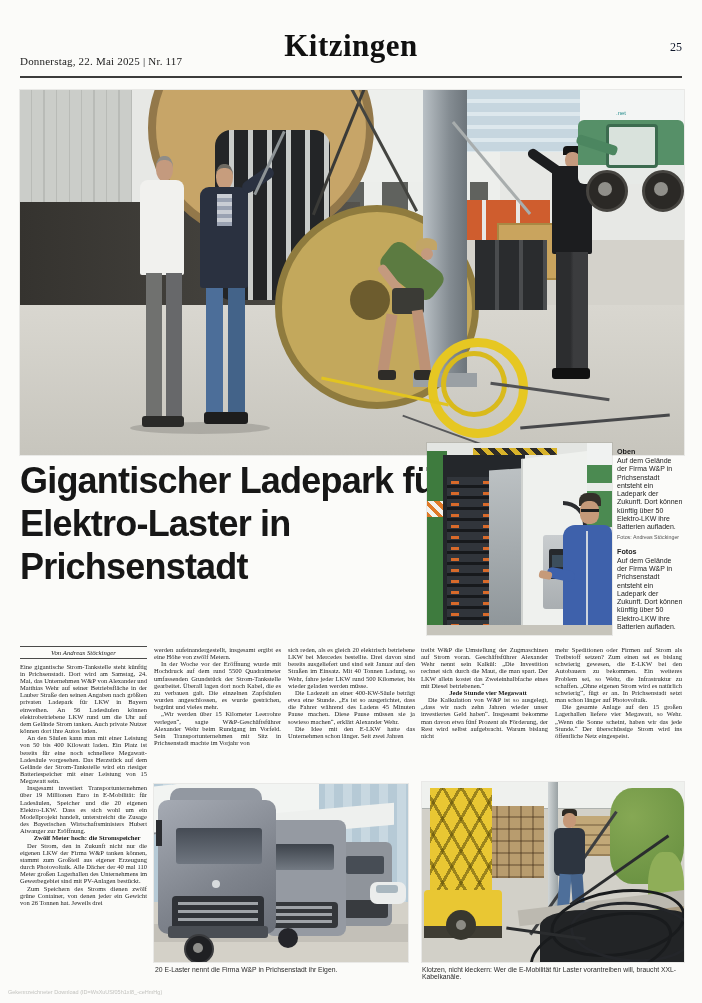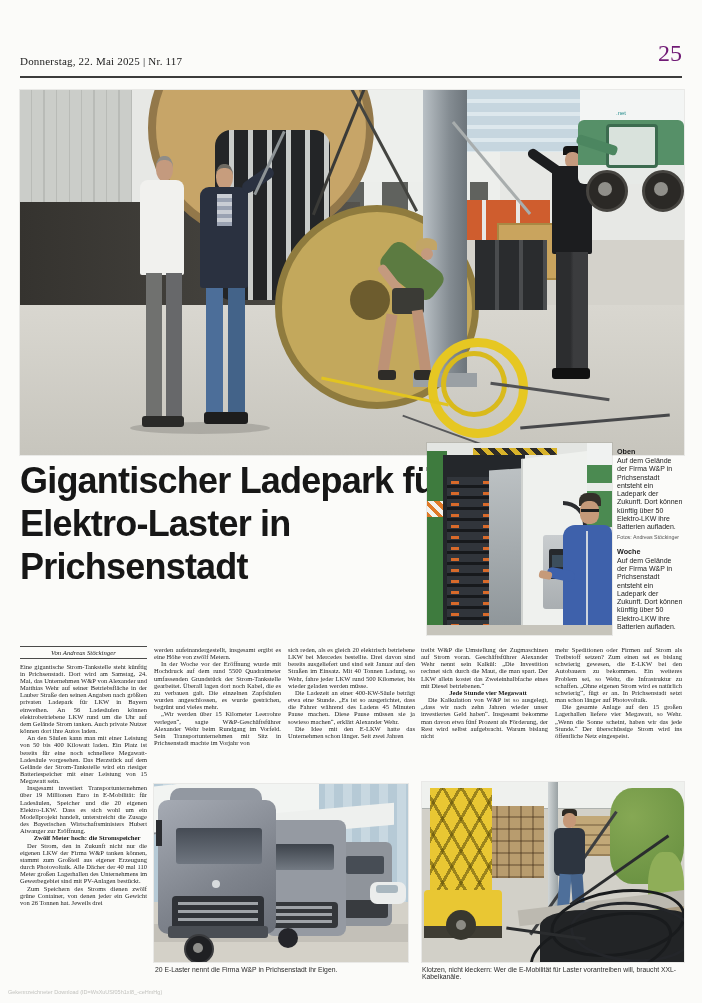--- a/index.html
+++ b/index.html
@@ -3,21 +3,21 @@
 <meta charset="utf-8">
 <style>
   html,body{margin:0;padding:0;background:#e9e9e9;}
   .page{position:relative;width:702px;height:1003px;background:#fbfbf9;margin:0 auto;
         font-family:"Liberation Serif",serif;color:#1b1b1b;overflow:hidden;}
   .a{position:absolute;}
   
   .date-line{left:20px;top:55px;font-size:11px;letter-spacing:.2px;color:#222;}
   .masthead{left:0;right:0;top:28px;text-align:center;font-size:31px;font-weight:600;
             color:#101010;letter-spacing:.5px;font-family:"Liberation Serif",serif;}
-  .page-number{right:20px;top:40px;font-size:24px;color:#701a75;}
+  .page-number{right:20px;top:40px;font-size:12px;color:#0f172a;}
   .header-rule{left:20px;top:76px;width:662px;height:2px;background:#3c3c3c;}
   
   .photo{position:absolute;overflow:hidden;box-shadow:0 0 0 1px rgba(0,0,0,.07);background:#e7e8e5;}
   
   .headline{left:20px;top:459px;width:432px;font-family:"Liberation Sans",sans-serif;
             font-weight:700;font-size:36px;line-height:43px;letter-spacing:-.8px;color:#171717;}
   .standfirst{left:20px;top:600px;width:410px;font-size:13px;line-height:16px;
               font-weight:600;color:#1d1d1d;}
   
   .cap-rail{left:617px;top:447px;width:66px;height:196px;overflow:hidden;
@@ -42,20 +42,21 @@
   .dpd-text{font-family:"Liberation Sans",sans-serif;font-weight:700;font-style:italic;
             font-size:14px;color:#24418c;}
   .net-text{font-family:"Liberation Sans",sans-serif;font-size:6px;color:#2a8f8f;}
 </style>
 </head>
 <body>
 
 <div class="page">
 
   <div class="a date-line">Donnerstag, 22. Mai 2025  |  Nr. 117</div>
+  <div class="a masthead">Kitzingen</div>
   <div class="a page-number">25</div>
   <div class="a header-rule"></div>
 
   <div class="photo" style="left:20px;top:90px;width:664px;height:365px;">
     <div class="a" style="left:0;top:0;width:664px;height:365px;background:#e7e8e5;"></div>
     <div class="a" style="left:0;top:0;width:112px;height:120px;background:repeating-linear-gradient(90deg,#cbcdc9 0 11px,#b9bbb7 11px 12.5px);"></div>
     <div class="a" style="left:300px;top:0;width:180px;height:152px;background:#edefec;"></div>
     <div class="a" style="left:318px;top:92px;width:150px;height:40px;background:repeating-linear-gradient(90deg,#60625e 0 26px,#eceeeb 26px 44px);"></div>
     <div class="a" style="left:440px;top:0;width:130px;height:62px;background:repeating-linear-gradient(180deg,#c6d6df 0 9px,#dde8ed 9px 13px);"></div>
     <div class="a" style="left:560px;top:0;width:104px;height:92px;background:#f3f5f4;"></div>
@@ -156,21 +157,21 @@
     <div class="a" style="left:159px;top:88px;width:2px;height:100px;background:#cdd4de;"></div>
     <div class="a" style="left:120px;top:126px;width:28px;height:11px;background:#3e61ab;transform:rotate(12deg);border-radius:5px;"></div>
     <div class="a" style="left:112px;top:128px;width:13px;height:8px;background:#c69a79;transform:rotate(10deg);border-radius:3px;"></div>
     <div class="a" style="left:0;top:182px;width:185px;height:10px;background:#c6c4bb;"></div>
   </div>
 
   <div class="a cap-rail">
     <div class="cap-label">Oben</div>
     <div class="cap-text">Auf dem Gelände der Firma W&amp;P in Prichsenstadt entsteht ein Ladepark der Zukunft. Dort können künftig über 50 Elektro-LKW ihre Batterien aufladen.</div>
     <div class="cap-credit">Fotos: Andreas Stöckinger</div>
-    <div class="cap-label">Woche</div>
+    <div class="cap-label">Fotos</div>
     <div class="cap-text">Auf dem Gelände der Firma W&amp;P in Prichsenstadt entsteht ein Ladepark der Zukunft. Dort können künftig über 50 Elektro-LKW ihre Batterien aufladen.</div>
   </div>
 
   <div class="col" style="left:20px;height:322px;">
     <div class="byline-block"><span>Von Andreas Stöckinger</span></div>
     <p class="np">Eine gigantische Strom-Tankstelle steht künftig in Prichsenstadt. Dort wird am Samstag, 24. Mai, das Unternehmen W&amp;P von Alexander und Matthias Wehr auf seiner Betriebsfläche in der Lauber Straße den seinen Angaben nach größten privaten Ladepark für LKW in Bayern einweihen. An 56 Ladesäulen können elektrobetriebene LKW rund um die Uhr auf dem Gelände Strom tanken. Auch private Nutzer können dort ihre Autos laden.</p>
     <p>An den Säulen kann man mit einer Leistung von 50 bis 400 Kilowatt laden. Ein Platz ist bereits für eine noch schnellere Megawatt-Ladesäule vorgesehen. Das Herzstück auf dem Gelände der Strom-Tankstelle wird ein riesiger Batteriespeicher mit einer Leistung von 15 Megawatt sein.</p>
     <p>Insgesamt investiert Transportunternehmen über 19 Millionen Euro in E-Mobilität: für Ladesäulen, Speicher und die 20 eigenen Elektro-LKW. Dass es sich wohl um ein Modellprojekt handelt, unterstreicht die Zusage des Bayerischen Wirtschaftsministers Hubert Aiwanger zur Eröffnung.</p>
     <p class="subhead">Zwölf Meter hoch: die Stromspeicher</p>
     <p>Der Strom, den in Zukunft nicht nur die eigenen LKW der Firma W&amp;P tanken können, stammt zum Großteil aus eigener Erzeugung durch Photovoltaik. Alle Dächer der 40 mal 110 Meter großen Lagerhallen des Unternehmens im Gewerbegebiet sind mit PV-Anlagen bestückt.</p>

